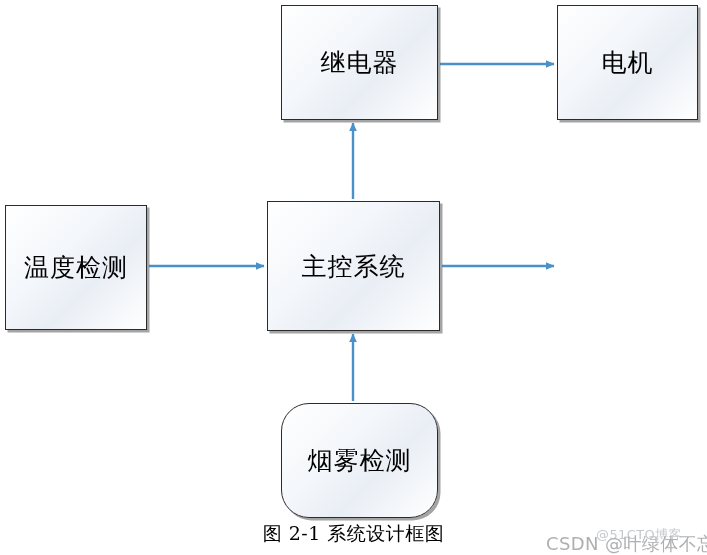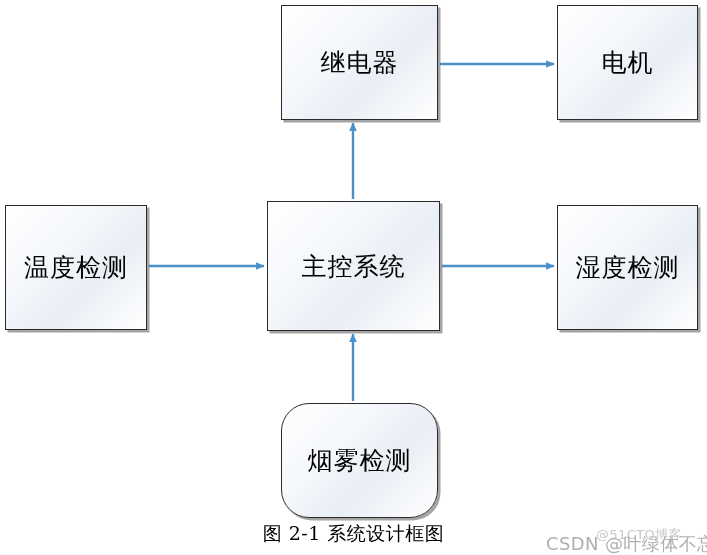--- a/index.html
+++ b/index.html
@@ -144,23 +144,20 @@
   </div>
 
   <div class="node-box" id="box-temperature">
     <span class="node-label">温度检测</span>
   </div>
 
   <div class="node-box" id="box-controller">
     <span class="node-label">主控系统</span>
   </div>
 
-  <div class="node-box" id="box-humidity">
-    <span class="node-label">湿度检测</span>
-  </div>
 
   <div class="node-box" id="box-smoke">
     <span class="node-label">烟雾检测</span>
   </div>
 
   <div id="figure-caption">图 2-1  系统设计框图</div>
 
   <div class="watermark" id="watermark-csdn">CSDN @叶绿体不忘呼吸</div>
   <div class="watermark" id="watermark-51cto">@51CTO博客</div>
 

